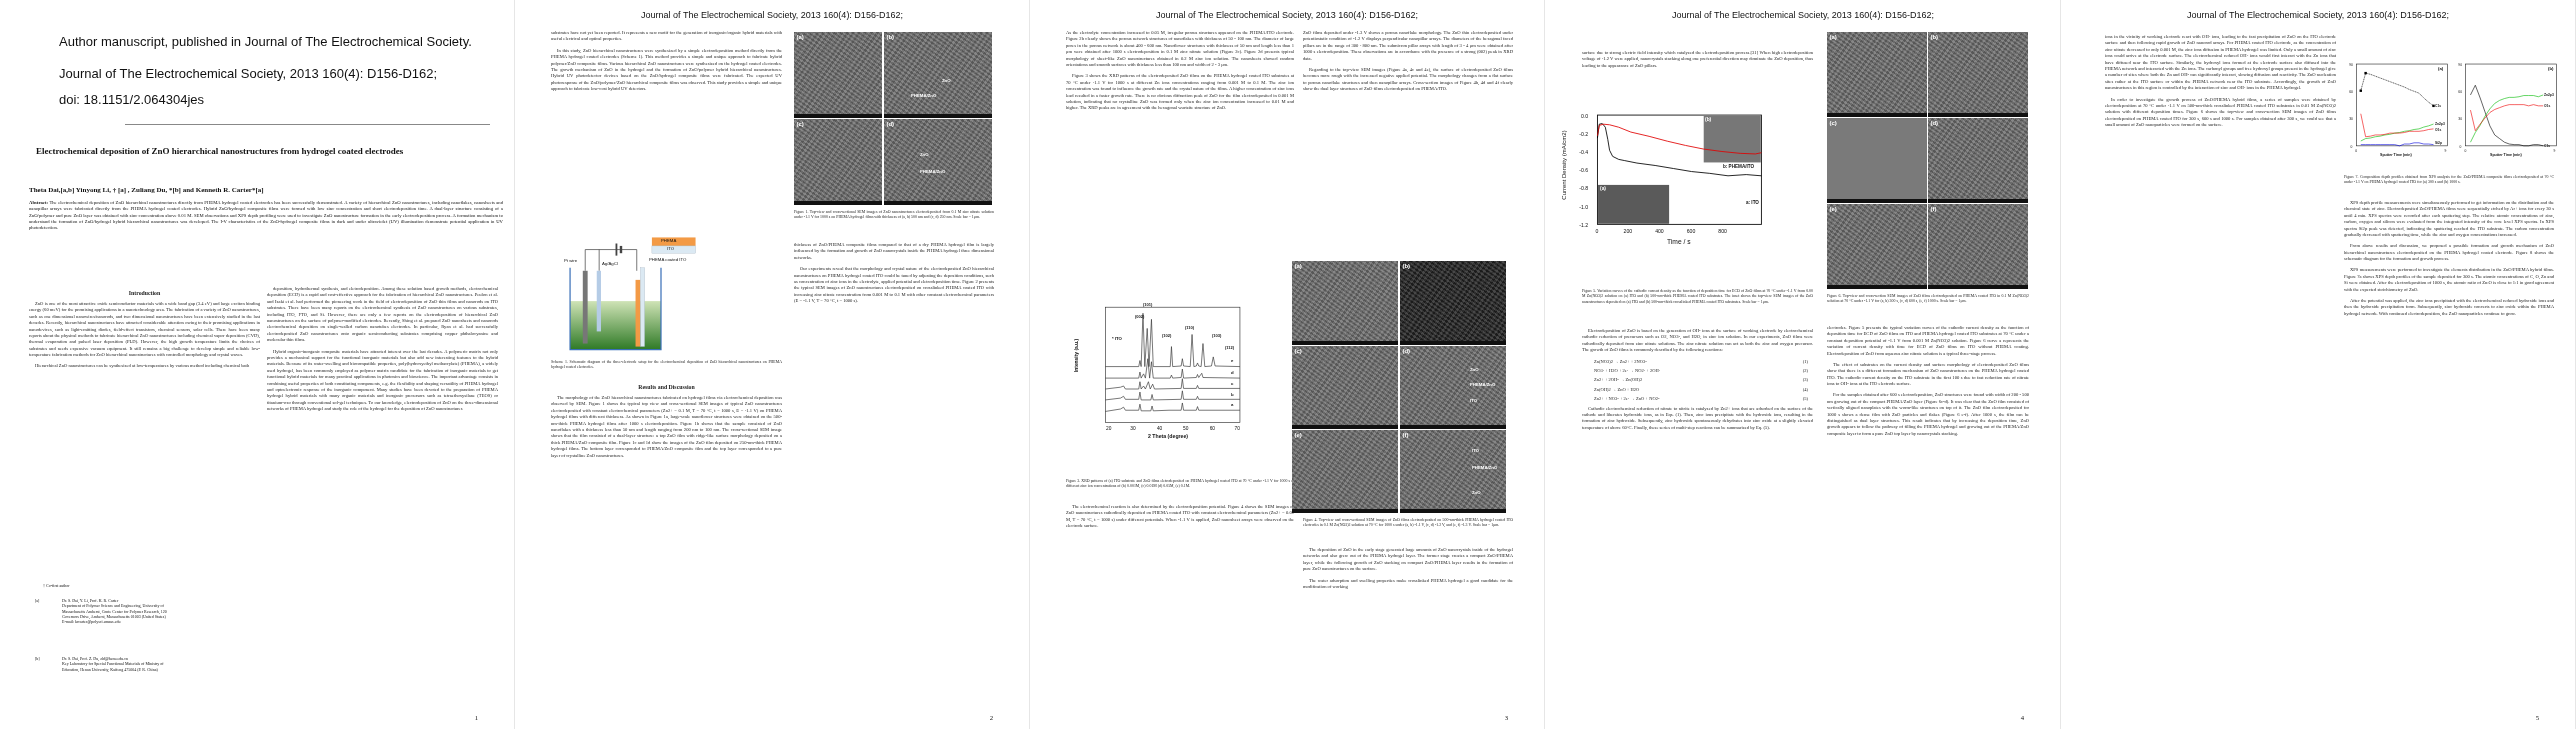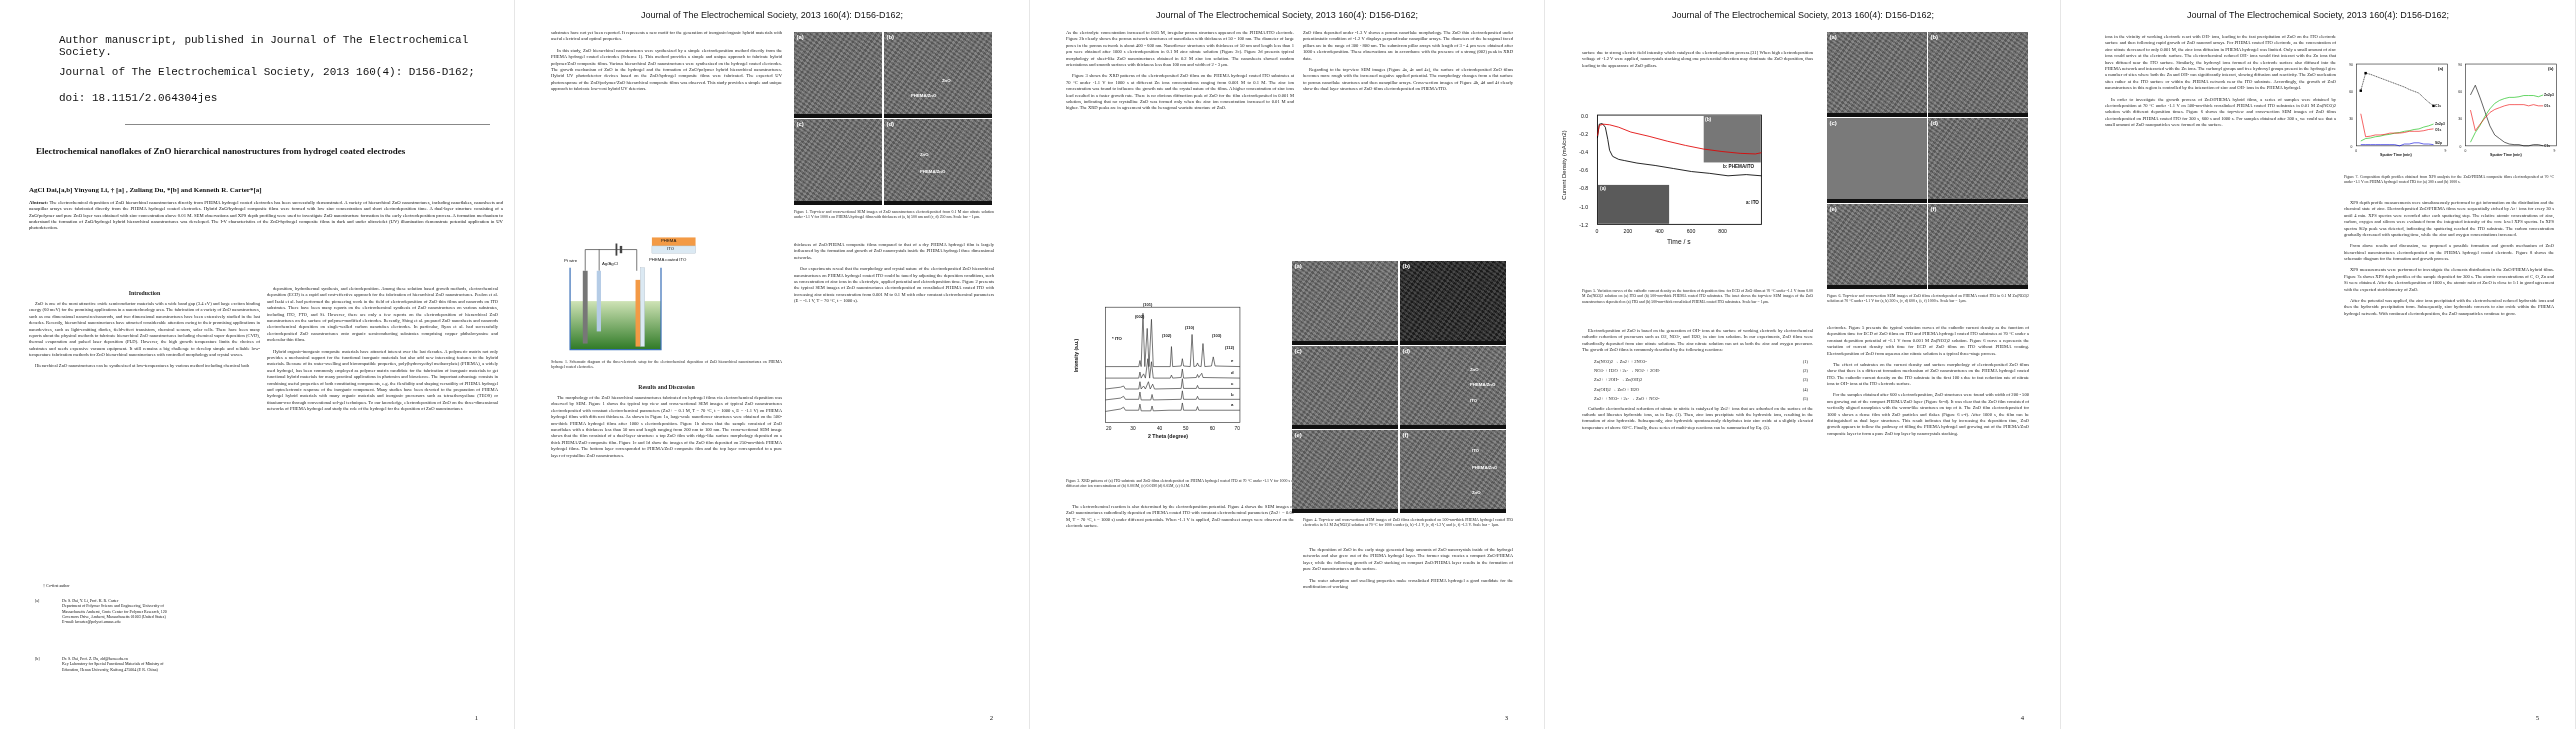--- a/index.html
+++ b/index.html
@@ -13,37 +13,37 @@
   .col h3{font-size:5.8px;text-align:center;margin:3.6px 0 4.9px;font-weight:bold}
   .cap{font-size:3.9px;line-height:5.3px;text-align:justify;color:#222}
   .sem{position:absolute;background:#6e6e6e;overflow:hidden}
   .sem .tex{position:absolute;inset:0;background:
      repeating-linear-gradient(35deg,rgba(255,255,255,.10) 0 1.8px,rgba(0,0,0,.12) 1.8px 3.6px),
      repeating-linear-gradient(-55deg,rgba(255,255,255,.08) 0 2.4px,rgba(0,0,0,.10) 2.4px 4.9px)}
   .sem .lbl{position:absolute;left:2.4px;top:2.4px;color:#fff;font-family:"Liberation Sans",sans-serif;font-weight:bold;font-size:6px}
   .sem .bar{position:absolute;left:0;right:0;bottom:0;height:3.6px;background:#111}
   .sem .tag{position:absolute;color:#fff;font-family:"Liberation Sans",sans-serif;font-weight:bold;font-size:4.3px}
   .chart-lbl{font-family:"Liberation Sans",sans-serif}
-  .p1-top{position:absolute;left:59px;font-family:Liberation Mono, monospace;font-size:11px}
+  .p1-top{position:absolute;left:59px;font-family:Liberation Sans, sans-serif;font-size:13px}
   .title{position:absolute;left:36px;top:146px;width:474px;font-size:9px;font-weight:bold;line-height:11px}
   .authors{position:absolute;left:29px;top:186px;font-size:7px;font-weight:bold}
   .abstract{position:absolute;left:29px;top:200px;width:474px;font-size:4.7px;line-height:6.3px;text-align:justify}
   .affil{position:absolute;left:35px;font-size:4px;line-height:5.3px}
   .eq{font-size:4.5px;margin:3px 0 3px 12px;display:flex;justify-content:space-between;padding-right:4.9px}
 </style>
 </head>
 <body>
 
 <div class="page" style="left:0">
   <div class="p1-top" style="top:34px">Author manuscript, published in Journal of The Electrochemical Society.</div>
   <div class="p1-top" style="top:66px">Journal of The Electrochemical Society, 2013 160(4): D156-D162;</div>
   <div class="p1-top" style="top:92px">doi: 18.1151/2.064304jes</div>
   <div style="position:absolute;left:125px;top:124px;width:365px;height:1.2px;background:#888"></div>
-  <div class="title">Electrochemical nanoflakes of ZnO hierarchical nanostructures from hydrogel coated electrodes</div>
-  <div class="authors">AgCl Dai,[a,b] Yinyong Li, † [a] , Zuliang Du, *[b] and Kenneth R. Carter*[a]</div>
+  <div class="title">Electrochemical deposition of ZnO hierarchical nanostructures from hydrogel coated electrodes</div>
+  <div class="authors">Theta Dai,[a,b] Yinyong Li, † [a] , Zuliang Du, *[b] and Kenneth R. Carter*[a]</div>
   <div class="abstract">
     <b>Abstract:</b>
     <span>The electrochemical deposition of ZnO hierarchical nanostructures directly from PHEMA hydrogel coated electrodes has been successfully demonstrated. A variety of hierarchical ZnO nanostructures, including nanoflakes, nanosheets and nanopillar arrays were fabricated directly from the PHEMA hydrogel coated electrodes. Hybrid ZnO/hydrogel composite films were formed with low zinc concentration and short electrodeposition time. A dual-layer structure consisting of a ZnO/polymer and pure ZnO layer was obtained with zinc concentration above 0.01 M. SEM observations and XPS depth profiling were used to investigate ZnO nanostructure formation in the early electrodeposition process. A formation mechanism to understand the formation of ZnO/hydrogel hybrid hierarchical nanostructures was developed. The I-V characteristics of the ZnO-hydrogel composite films in dark and under ultraviolet (UV) illumination demonstrate potential application in UV photodetection.</span>
   </div>
   <div class="col" style="left:29px;top:286px;width:231px;height:279px">
     <h3>Introduction</h3>
     <p>ZnO is one of the most attractive oxide semiconductor materials with a wide band gap (3.4 eV) and large exciton binding energy (60 meV) for the promising applications in a nanotechnology area. The fabrication of a variety of ZnO nanostructures, such as one dimensional nanowires/nanorods, and two dimensional nanostructures have been extensively studied in the last decades. Recently, hierarchical nanostructures have attracted considerable attention owing to their promising applications in nanodevices, such as light-emitting diodes, field-effect transistors, chemical sensors, solar cells. There have been many reports about the physical methods to fabricate hierarchical ZnO nanostructures including chemical vapor deposition (CVD), thermal evaporation and pulsed laser deposition (PLD). However, the high growth temperature limits the choices of substrates and needs expensive vacuum equipment. It still remains a big challenge to develop simple and reliable low-temperature fabrication methods for ZnO hierarchical nanostructures with controlled morphology and crystal waves.</p>
     <p>Hierarchical ZnO nanostructures can be synthesized at low-temperatures by various method including chemical bath</p>
   </div>
   <div class="col" style="left:267px;top:286px;width:231px;height:377px">

